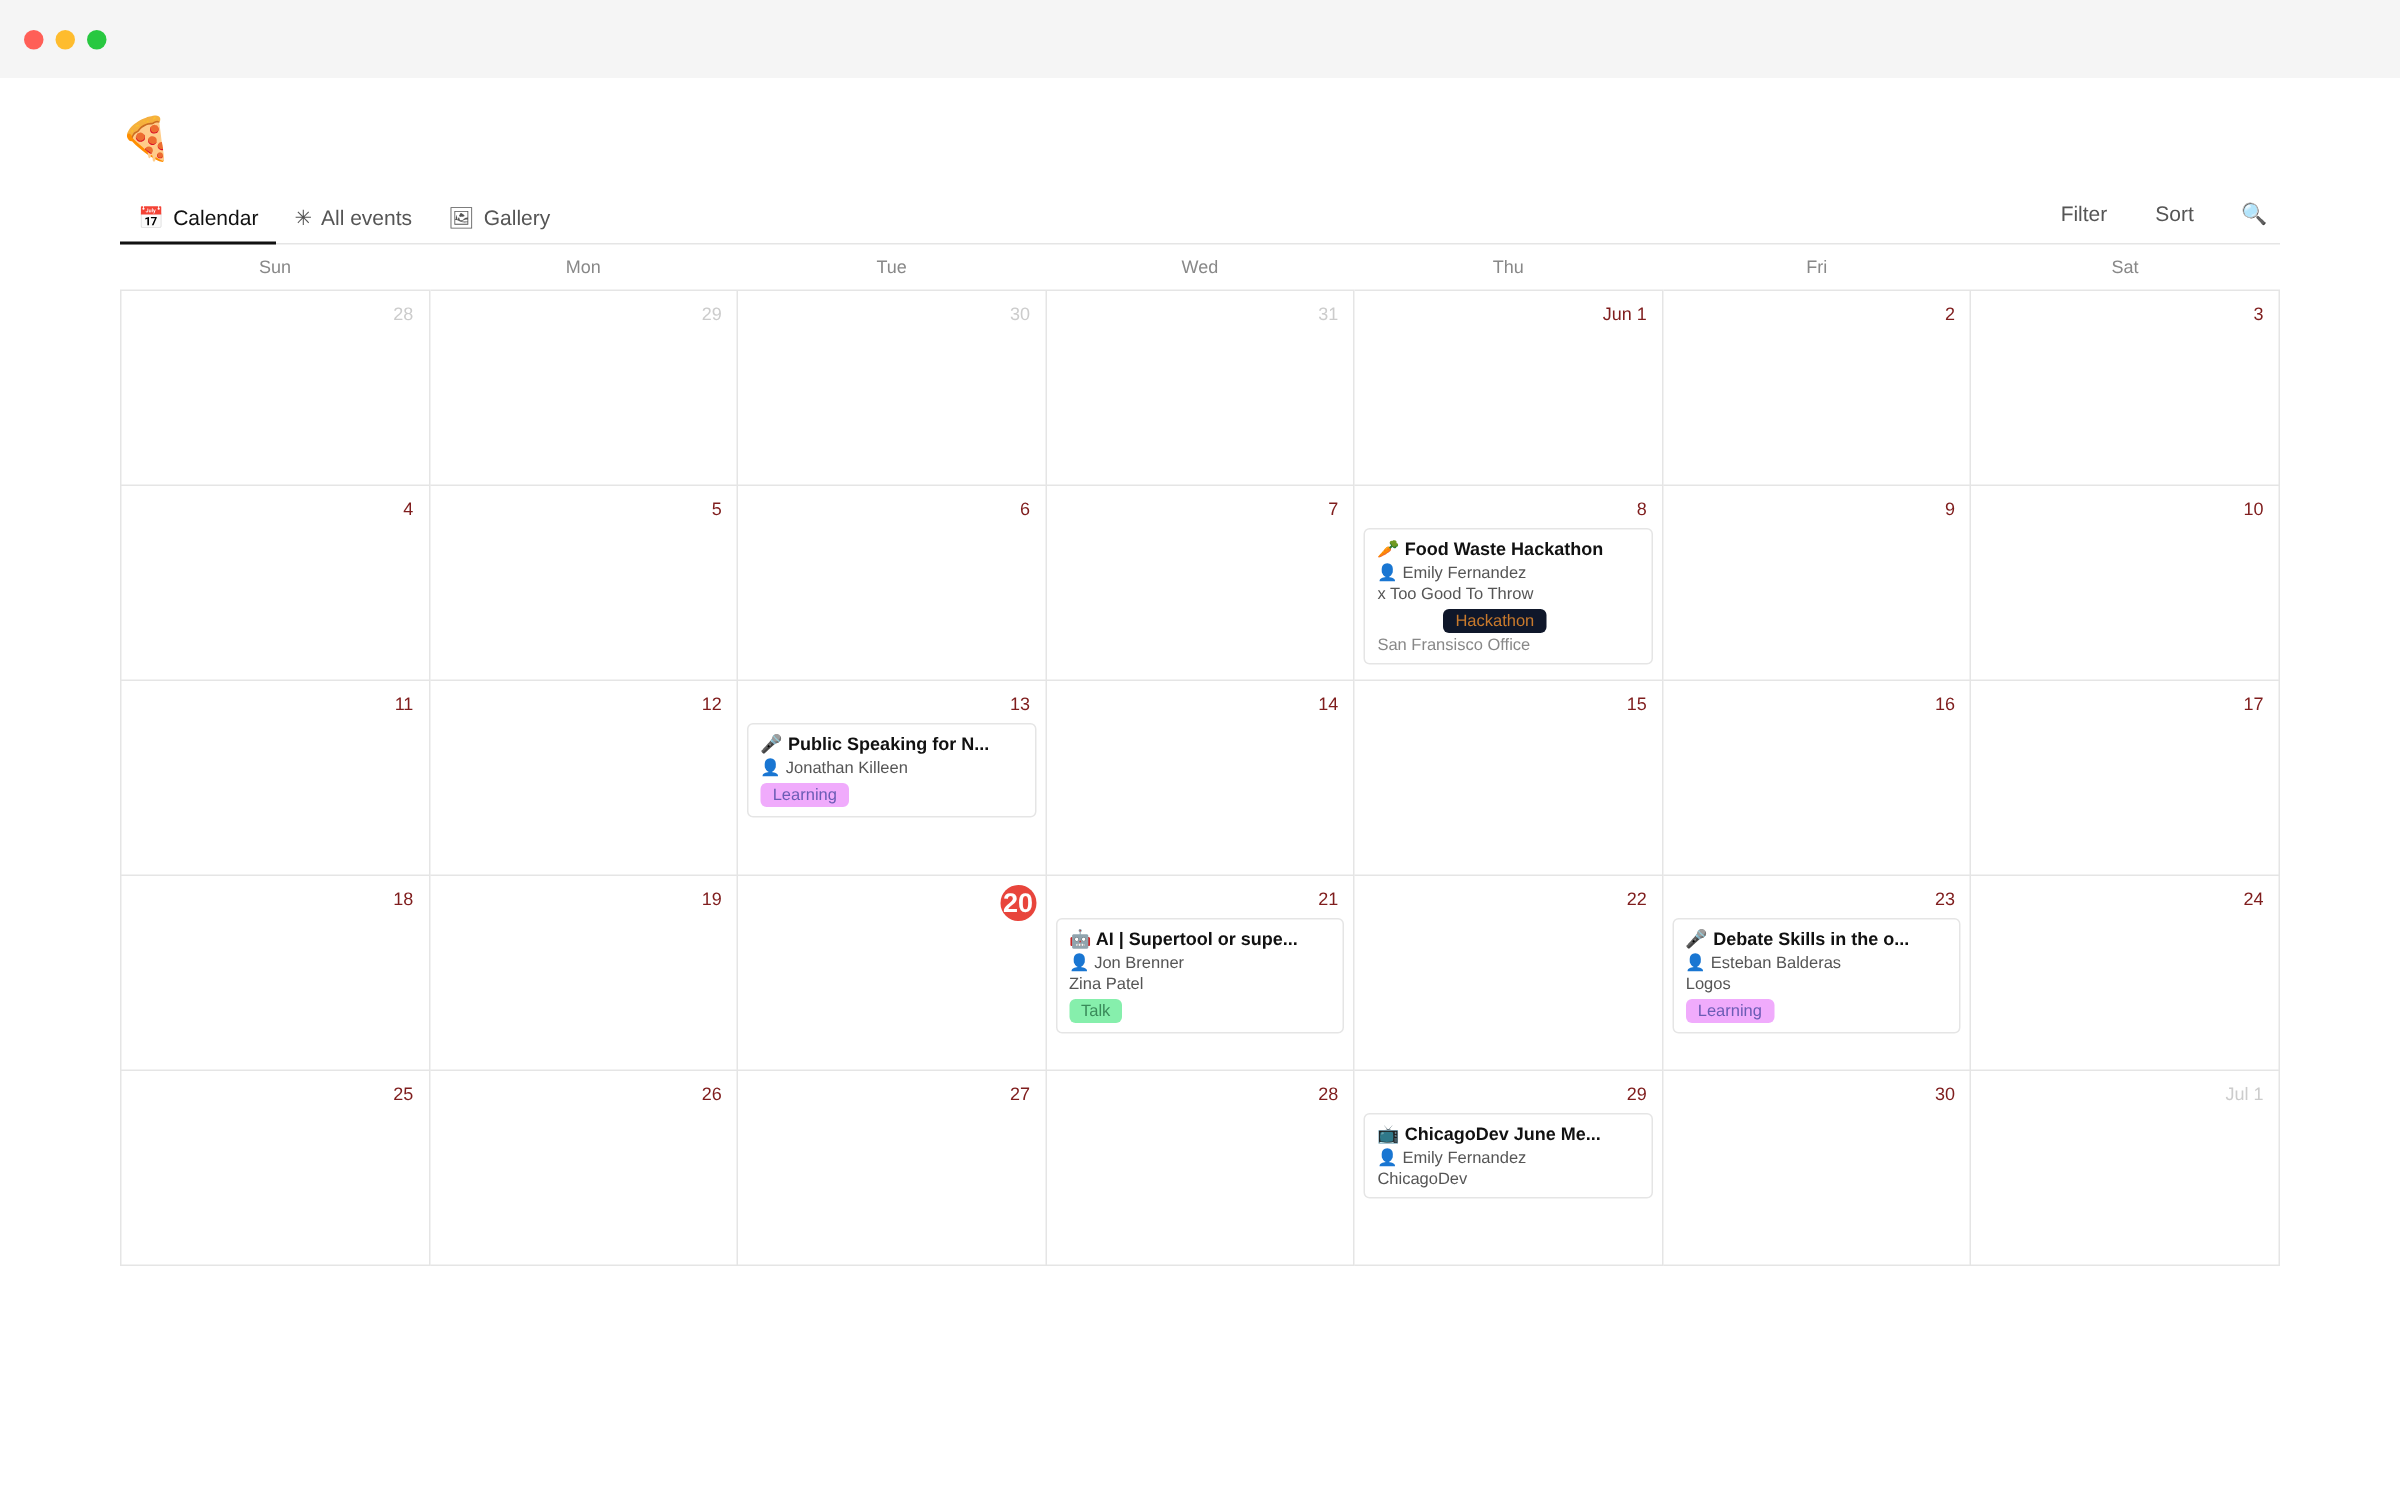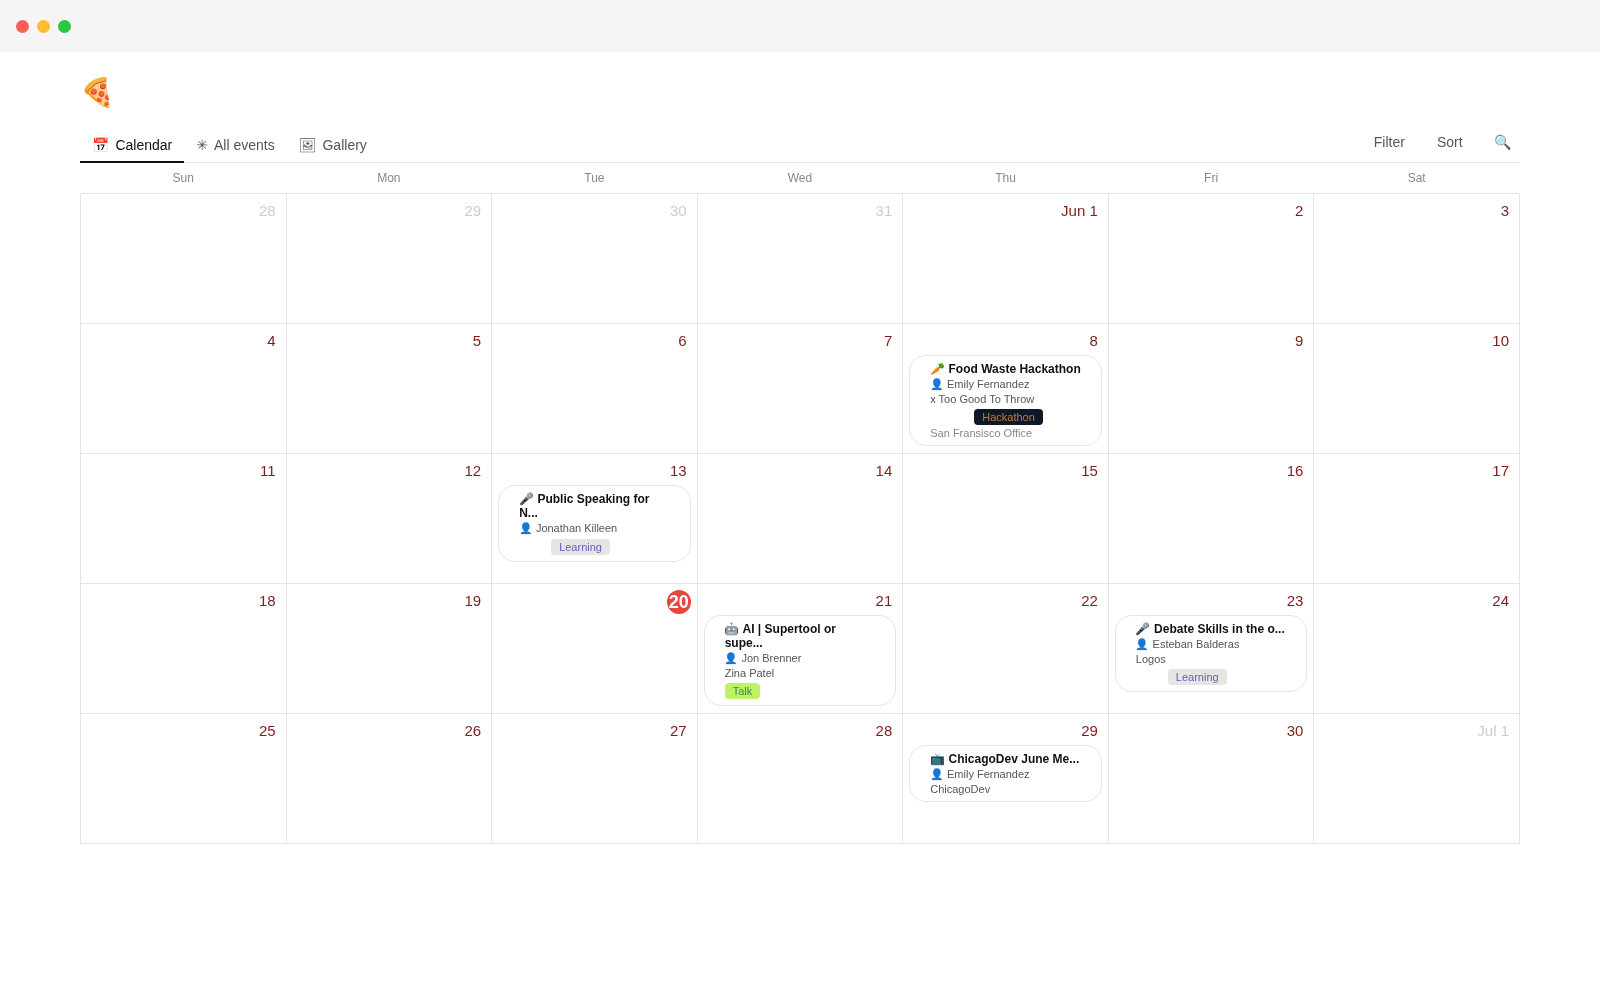--- a/index.html
+++ b/index.html
@@ -34,33 +34,33 @@
     .month-nav { display: flex; align-items: center; justify-content: space-between; padding: 16px 0; }
     .month-label { font-size: 15px; font-weight: 600; }
     .nav-controls { display: flex; align-items: center; gap: 8px; }
     .nav-btn { background: none; border: none; cursor: pointer; font-size: 16px; color: #555; padding: 4px 8px; }
     .today-btn { background: none; border: 1px solid #ddd; border-radius: 6px; cursor: pointer; font-size: 13px; padding: 4px 12px; }
 
     
     .calendar { width: 100%; border-collapse: collapse; }
     .calendar th { text-align: center; font-size: 12px; font-weight: 500; color: #888; padding: 8px 0; border-bottom: 1px solid #e5e5e5; }
     .calendar td { vertical-align: top; border: 1px solid #e5e5e5; width: calc(100%/7); height: 130px; padding: 6px; position: relative; }
-    .day-num { font-size: 15px; color: #888; text-align: right; padding: 2px 4px; }
+    .day-num { font-size: 12px; color: #888; text-align: right; padding: 2px 4px; }
     .day-num.current-month { color: #7f1d1d; }
     .day-num.today-circle { background: #e8453c; color: #fff; border-radius: 50%; width: 24px; height: 24px; display: flex; align-items: center; justify-content: center; margin-left: auto; font-size: 18px; font-weight: 600; }
     .day-num.other-month { color: #ccc; }
 
-    .event-card { background: #fff; border: 1px solid #e5e5e5; border-radius: 17px; padding: 6px 20px; margin-top: 4px; font-size: 12px; }
+    .event-card { background: #fff; border: 1px solid #e5e5e5; border-radius: 4px; padding: 6px 8px; margin-top: 4px; font-size: 12px; }
     .event-title { font-weight: 600; font-size: 12px; display: flex; align-items: center; gap: 4px; }
     .event-person { color: #555; font-size: 11px; display: flex; align-items: center; gap: 4px; margin-top: 2px; }
     .event-org { color: #555; font-size: 11px; margin-top: 2px; }
     .event-tag { display: inline-block; padding: 2px 8px; border-radius: 4px; font-size: 11px; margin-top: 4px; }
     .tag-hackathon { background: #0f172a; color: #c97a2c; margin-left: 44px; }
-    .tag-learning { background: #e5e5e5; color: #6b5cb5; margin-left: 32px; }
-    .tag-talk { background: #bef264; color: #3a8a5a; }
+    .tag-learning { background: #f0abfc; color: #6b5cb5; }
+    .tag-talk { background: #86efac; color: #3a8a5a; }
     .event-location { color: #888; font-size: 11px; margin-top: 2px; }
   </style>
 </head>
 <body>
 
 <div class="titlebar">
   <button class="titlebar-btn btn-close"></button>
   <button class="titlebar-btn btn-min"></button>
   <button class="titlebar-btn btn-max"></button>
 </div>

